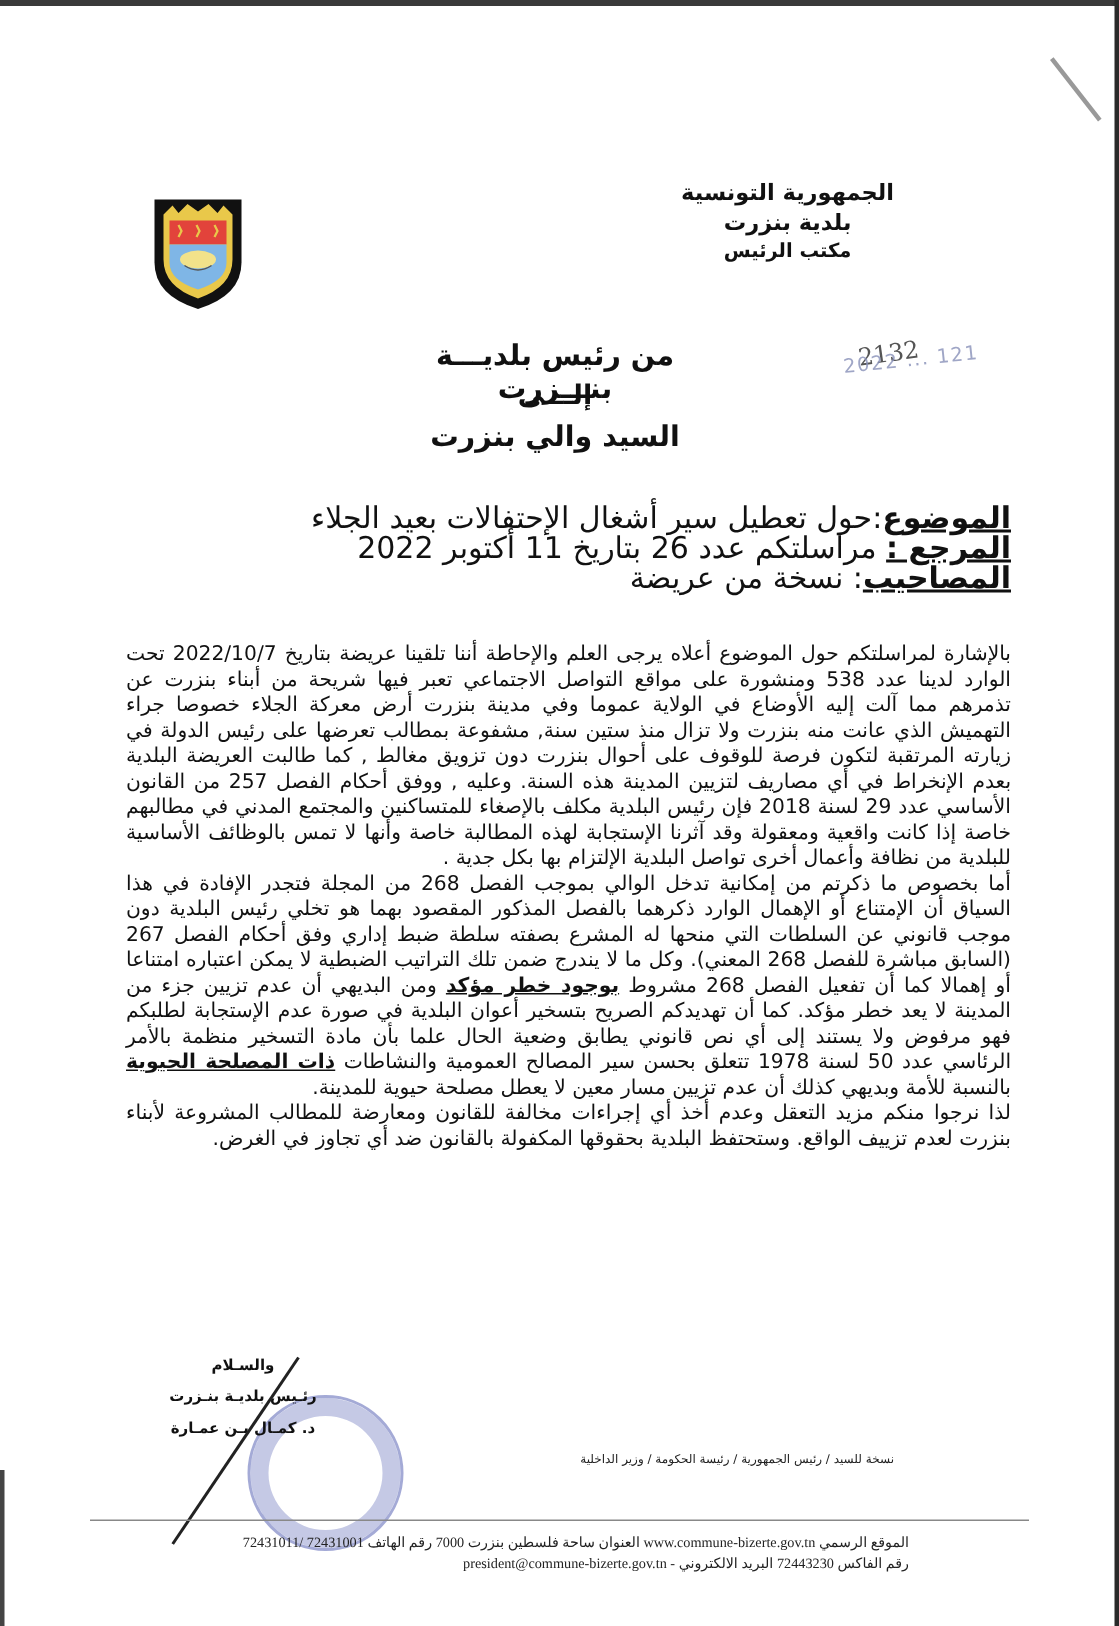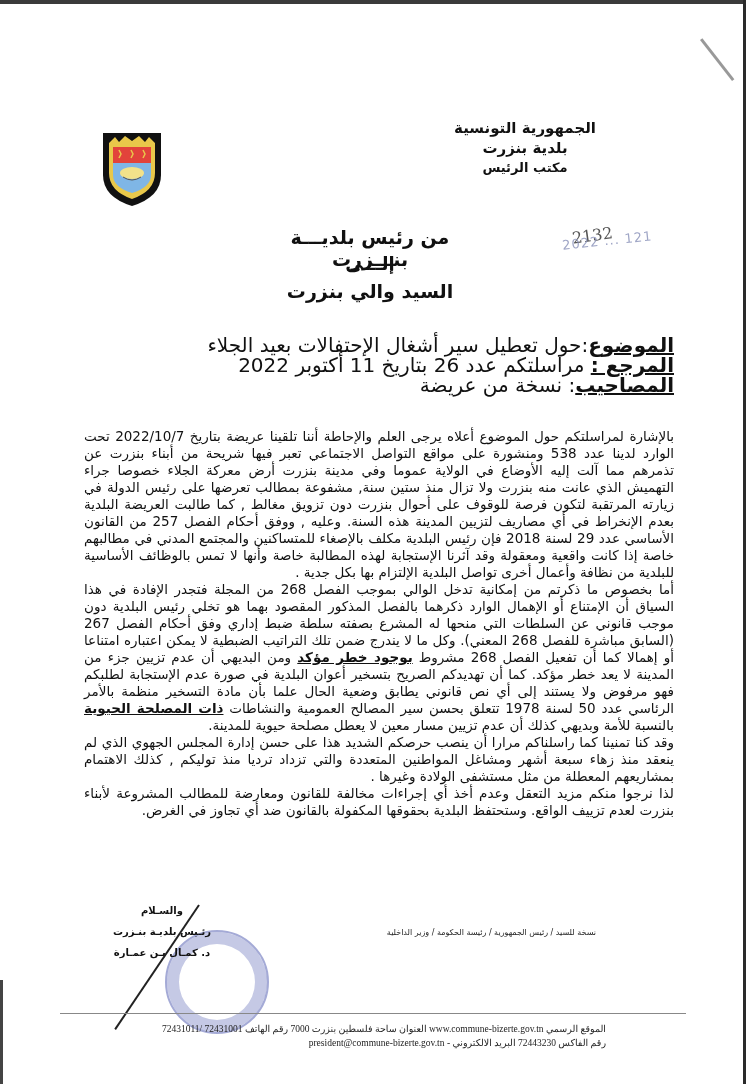--- a/index.html
+++ b/index.html
@@ -32,21 +32,21 @@
   .meta { position:absolute; right:72px; top:335px; direction:rtl; font-size:20px; line-height:20px; text-align:right; }
   .meta .lbl { font-weight:bold; text-decoration:underline; }
 
   .body { position:absolute; left:84px; right:72px; top:428px; direction:rtl; text-align:justify;
     text-align-last:right; font-size:13.5px; line-height:17px; }
   .body p { margin:0; }
   .u-bold { font-weight:bold; text-decoration:underline; }
 
   .closing { position:absolute; left:92px; top:900px; width:140px; text-align:center; direction:rtl;
     font-weight:bold; font-size:10px; line-height:21px; }
-  .cc { position:absolute; right:150px; top:928px; direction:rtl; font-size:8px; color:#222;margin-left:30px; }
+  .cc { position:absolute; right:150px; top:968px; direction:rtl; font-size:8px; color:#222;margin-left:30px; }
 
   .seal { position:absolute; left:165px; top:930px; width:100px; height:100px; border-radius:50%;
     border:2px solid rgba(90,100,180,.55); box-shadow: inset 0 0 0 10px rgba(255,255,255,0), inset 0 0 0 12px rgba(90,100,180,.35); }
   .signature { position:absolute; left:198px; top:905px; width:2px; height:150px; background:#222;
     transform:rotate(34deg); transform-origin:top; }
 
   .footer-rule { position:absolute; left:60px; right:60px; top:1013px; height:1px; background:#888; }
   .footer { position:absolute; left:100px; right:140px; top:1022px; direction:rtl;
     font-family:"Liberation Serif", serif; font-size:9.5px; line-height:14px; color:#222; }
 </style>
@@ -90,21 +90,20 @@
     <span class="lbl">المرجع :</span><span> مراسلتكم عدد 26 بتاريخ 11 أكتوبر 2022</span>
   </div>
   <div>
     <span class="lbl">المصاحيب</span><span>: نسخة من عريضة</span>
   </div>
 </div>
 
 <div class="body">
   <p>بالإشارة لمراسلتكم حول الموضوع أعلاه يرجى العلم والإحاطة أننا تلقينا عريضة بتاريخ 2022/10/7 تحت الوارد لدينا عدد 538 ومنشورة على مواقع التواصل الاجتماعي تعبر فيها شريحة من أبناء بنزرت عن تذمرهم مما آلت إليه الأوضاع في الولاية عموما وفي مدينة بنزرت أرض معركة الجلاء خصوصا جراء التهميش الذي عانت منه بنزرت ولا تزال منذ ستين سنة, مشفوعة بمطالب تعرضها على رئيس الدولة في زيارته المرتقبة لتكون فرصة للوقوف على أحوال بنزرت دون تزويق مغالط , كما طالبت العريضة البلدية بعدم الإنخراط في أي مصاريف لتزيين المدينة هذه السنة. وعليه , ووفق أحكام الفصل 257 من القانون الأساسي عدد 29 لسنة 2018 فإن رئيس البلدية مكلف بالإصغاء للمتساكنين والمجتمع المدني في مطالبهم خاصة إذا كانت واقعية ومعقولة وقد آثرنا الإستجابة لهذه المطالبة خاصة وأنها لا تمس بالوظائف الأساسية للبلدية من نظافة وأعمال أخرى تواصل البلدية الإلتزام بها بكل جدية .</p>
   <p><span>أما بخصوص ما ذكرتم من إمكانية تدخل الوالي بموجب الفصل 268 من المجلة فتجدر الإفادة في هذا السياق أن الإمتناع أو الإهمال الوارد ذكرهما بالفصل المذكور المقصود بهما هو تخلي رئيس البلدية دون موجب قانوني عن السلطات التي منحها له المشرع بصفته سلطة ضبط إداري وفق أحكام الفصل 267 (السابق مباشرة للفصل 268 المعني). وكل ما لا يندرج ضمن تلك التراتيب الضبطية لا يمكن اعتباره امتناعا أو إهمالا كما أن تفعيل الفصل 268 مشروط </span><span class="u-bold">بوجود خطر مؤكد</span><span> ومن البديهي أن عدم تزيين جزء من المدينة لا يعد خطر مؤكد. كما أن تهديدكم الصريح بتسخير أعوان البلدية في صورة عدم الإستجابة لطلبكم فهو مرفوض ولا يستند إلى أي نص قانوني يطابق وضعية الحال علما بأن مادة التسخير منظمة بالأمر الرئاسي عدد 50 لسنة 1978 تتعلق بحسن سير المصالح العمومية والنشاطات </span><span class="u-bold">ذات المصلحة الحيوية</span><span> بالنسبة للأمة وبديهي كذلك أن عدم تزيين مسار معين لا يعطل مصلحة حيوية للمدينة.</span></p>
-  <p>وقد كنا تمنينا كما راسلناكم مرارا أن ينصب حرصكم الشديد هذا على حسن إدارة المجلس الجهوي الذي لم ينعقد منذ زهاء سبعة أشهر ومشاغل المواطنين المتعددة والتي تزداد ترديا منذ توليكم , كذلك الاهتمام بمشاريعهم المعطلة من مثل مستشفى الولادة وغيرها .</p>
   <p>لذا نرجوا منكم مزيد التعقل وعدم أخذ أي إجراءات مخالفة للقانون ومعارضة للمطالب المشروعة لأبناء بنزرت لعدم تزييف الواقع. وستحتفظ البلدية بحقوقها المكفولة بالقانون ضد أي تجاوز في الغرض.</p>
 </div>
 
 <div class="seal"></div>
 <div class="closing">
   <div>والسـلام</div>
   <div>رئـيس بلديـة بنـزرت</div>
   <div>د. كمـال بـن عمـارة</div>
 </div>
 <div class="signature"></div>

